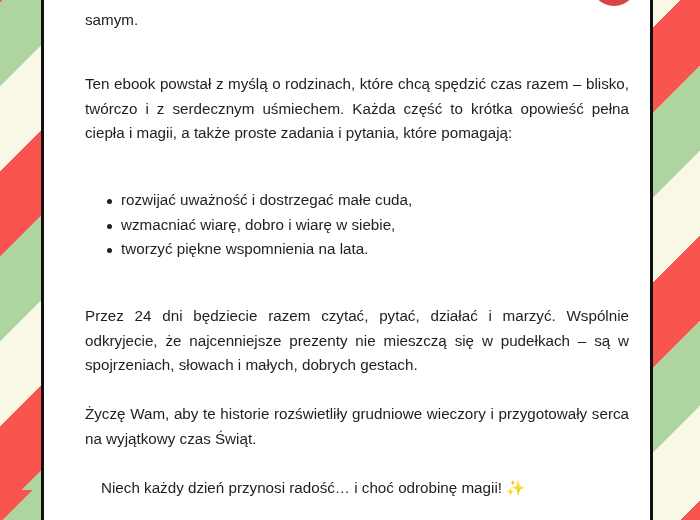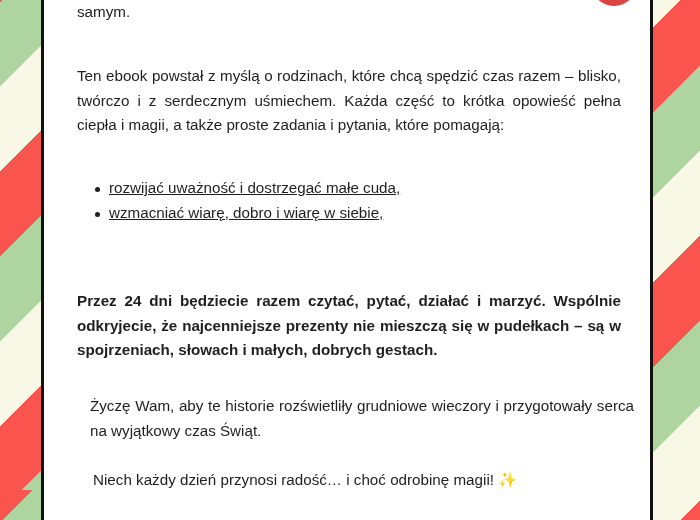--- a/index.html
+++ b/index.html
@@ -21,50 +21,51 @@
     box-sizing: border-box;
   }
   .badge {
     position: absolute; left: 547px; top: -30px; width: 46px; height: 46px;
     border-radius: 50%; background: #D94545;
   }
   .content {
     position: absolute; left: 33px; top: 0; width: 544px;
     font-size: 15.2px; line-height: 24.6px; color: #1f1f1f;
   }
-  .content p { margin: 0; text-align: justify; }
+  .content p { margin: 8px; text-align: justify; }
   .p-top { position: absolute; top: 10px; left: 0; width: 544px; }
   .p1 { position: absolute; top: 74px; left: 0; width: 544px; }
-  .list { position: absolute; top: 182px; left: 0; width: 544px; margin: 4px; padding: 0; list-style: none; text-decoration: underline; }
+  .list { position: absolute; top: 182px; left: 0; width: 544px; margin: 16px; padding: 0; list-style: none; }
   .list li { position: relative; padding-left: 28px; line-height: 24.6px; }
   .list li .bullet {
     position: absolute; left: 14px; top: 11px; width: 5px; height: 5px; border-radius: 50%; background: #1f1f1f;
   }
-  .p2 { position: absolute; top: 299px; left: 0; width: 544px; font-weight: bold; }
-  .p3 { position: absolute; top: 404px; left: 13px; width: 544px; }
+  .p2 { position: absolute; top: 306px; left: 0; width: 544px; }
+  .p3 { position: absolute; top: 404px; left: 0; width: 544px; }
   .p4 { position: absolute; top: 478px; left: 16px; width: 544px; }
   .sparkle { color: #F5C04A; }
   .lastline { text-align-last: left; }
 </style>
 </head>
 <body>
 
 <div class="card">
   <div class="badge">
     
   </div>
 
   <div class="content">
     <p class="p-top">samym.</p>
 
     <p class="p1 lastline">Ten ebook powstał z myślą o rodzinach, które chcą spędzić czas razem – blisko, twórczo i z serdecznym uśmiechem. Każda część to krótka opowieść pełna ciepła i magii, a także proste zadania i pytania, które pomagają:</p>
 
     <ul class="list">
       <li><span class="bullet"></span><span>rozwijać uważność i dostrzegać małe cuda,</span></li>
       <li><span class="bullet"></span><span>wzmacniać wiarę, dobro i wiarę w siebie,</span></li>
+      <li><span class="bullet"></span><span>tworzyć piękne wspomnienia na lata.</span></li>
     </ul>
 
     <p class="p2 lastline">Przez 24 dni  będziecie razem czytać, pytać, działać i marzyć. Wspólnie odkryjecie, że najcenniejsze prezenty nie mieszczą się  w pudełkach – są w spojrzeniach, słowach i małych, dobrych gestach.</p>
 
     <p class="p3 lastline">Życzę Wam, aby te historie rozświetliły grudniowe wieczory i przygotowały serca na wyjątkowy czas Świąt.</p>
 
     <p class="p4">
       <span>Niech każdy dzień przynosi radość… i choć odrobinę magii!</span>
       <span class="sparkle">✨</span>
     </p>

